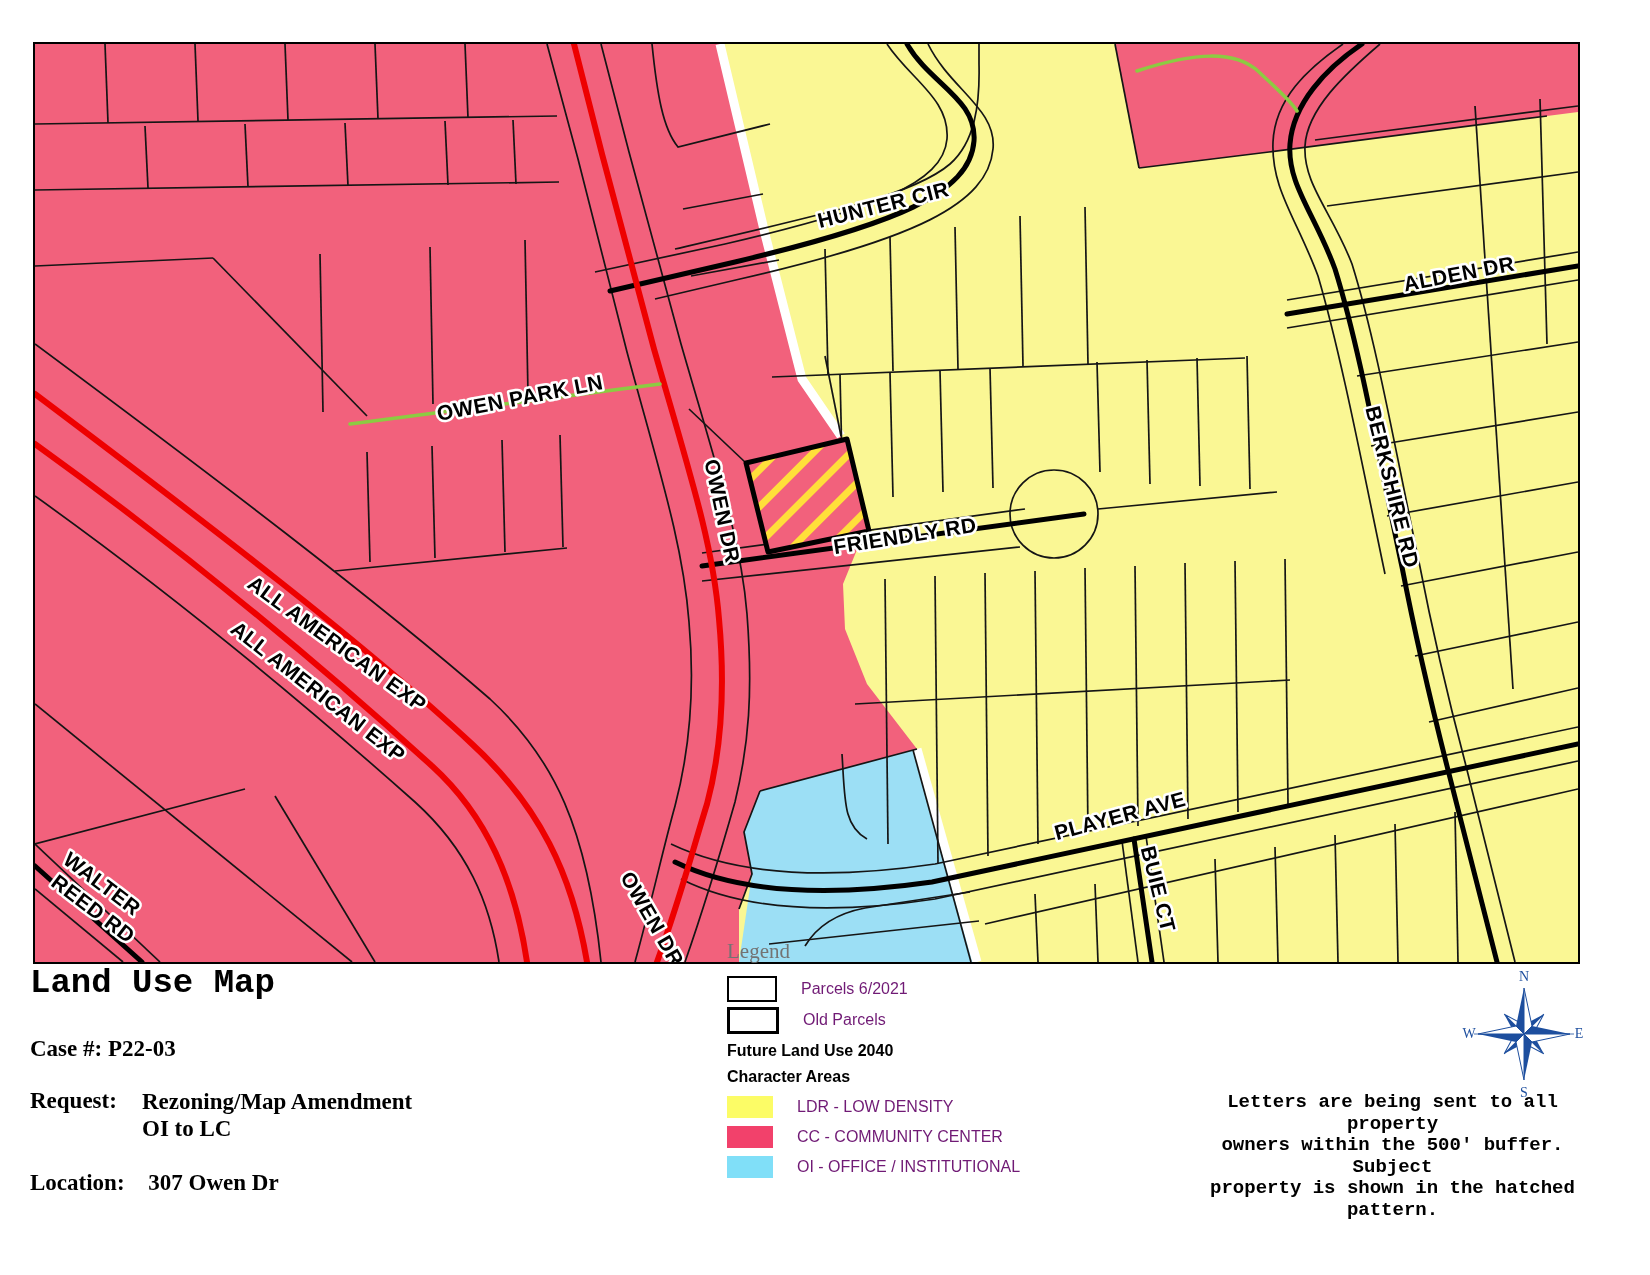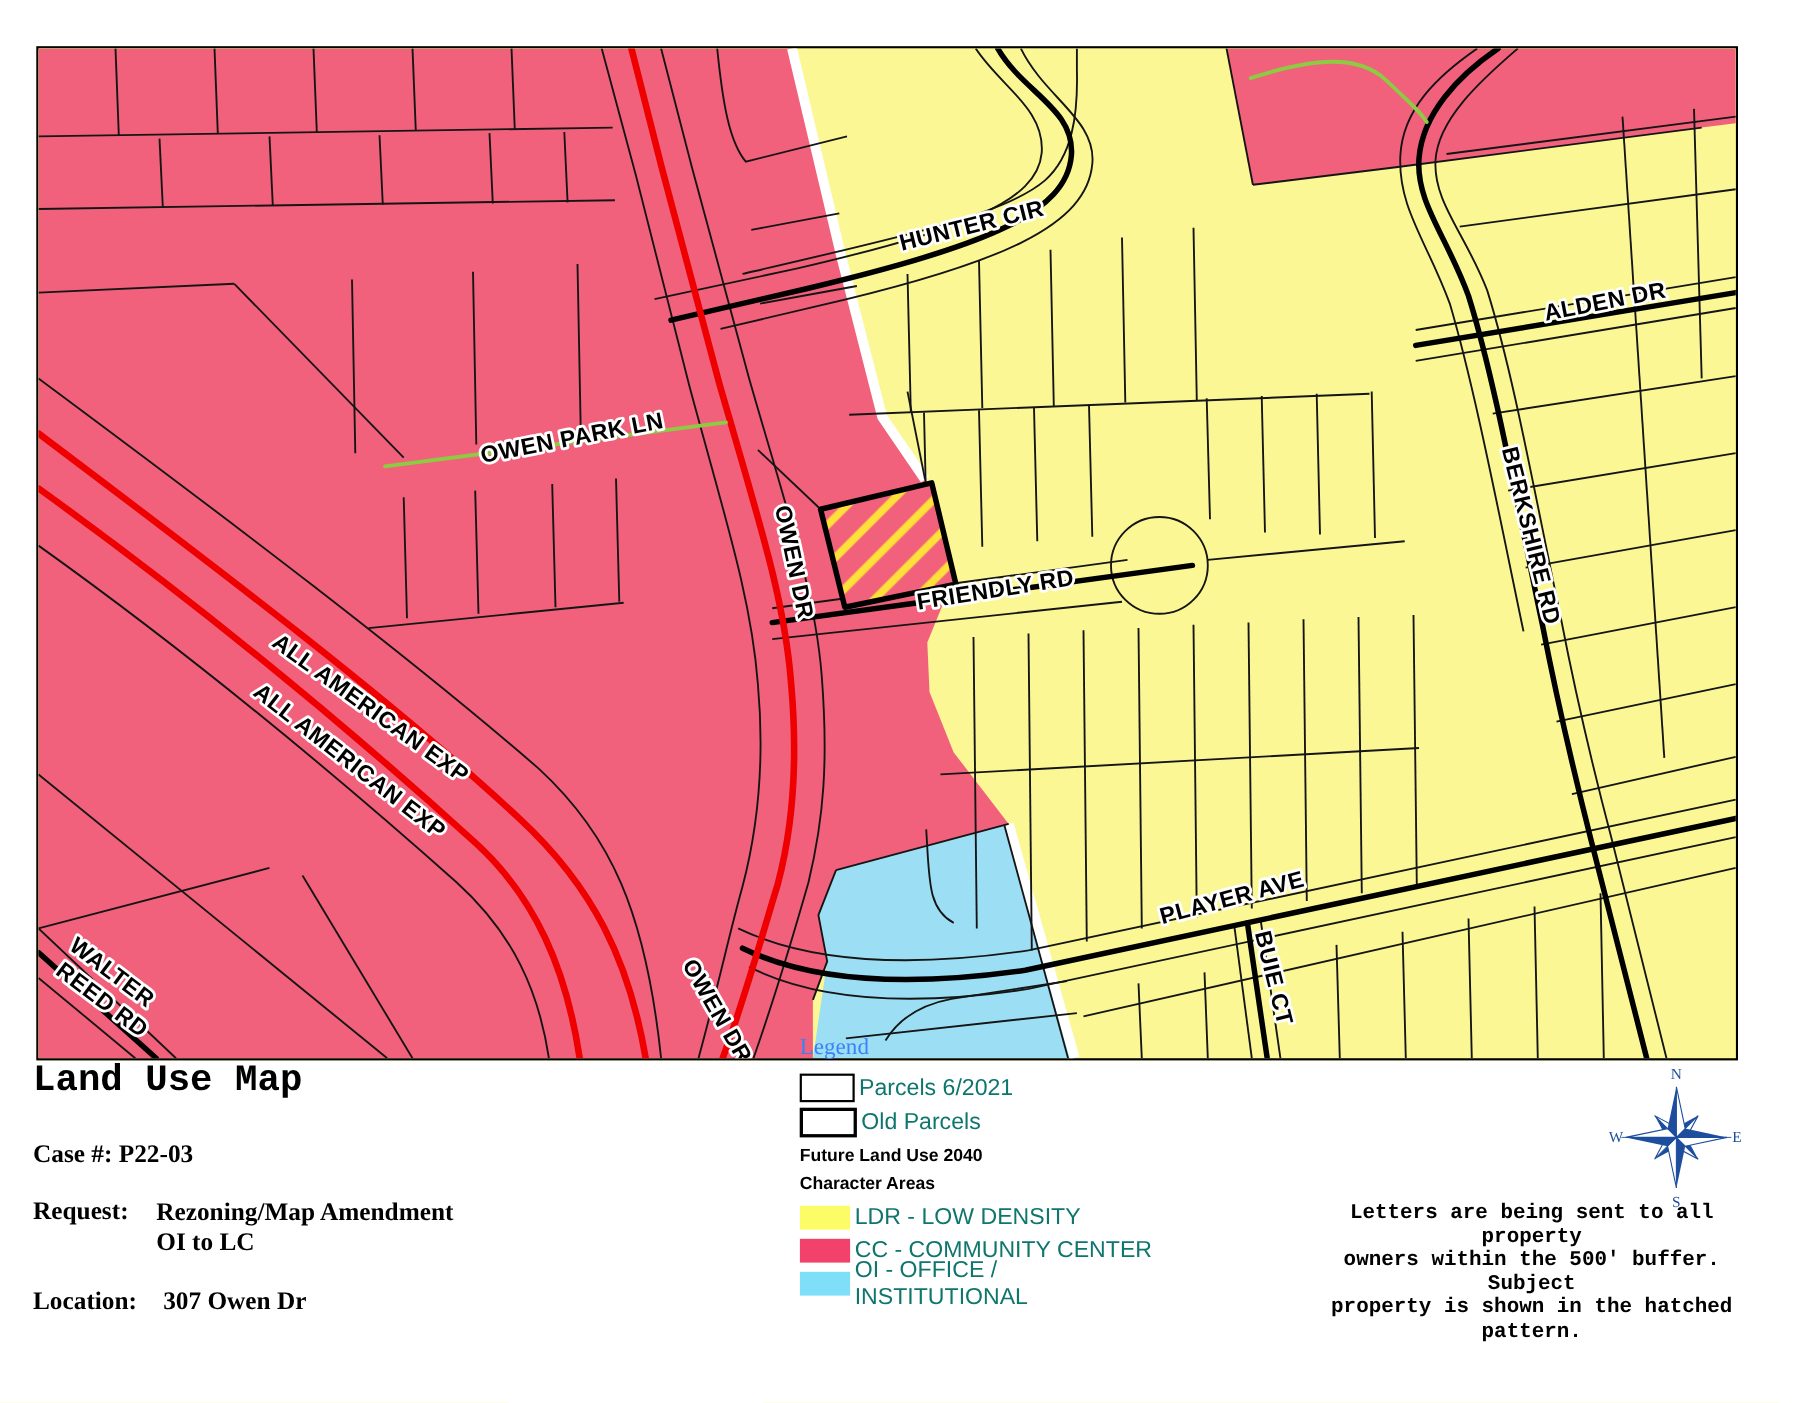--- a/index.html
+++ b/index.html
@@ -14,26 +14,26 @@
   .title-block h1{margin:0;font-size:34px;font-weight:700;line-height:36px;font-family:Liberation Mono, monospace;}
   .case-line{margin-top:35px;font-size:23px;font-weight:700;}
   .req-line{margin-top:26px;font-size:23px;font-weight:700;display:flex;}
   .req-label{width:112px;flex:0 0 auto;}
   .req-val div{line-height:27px;}
   .loc-line{margin-top:28px;font-size:23px;font-weight:700;}
   .loc-label{margin-right:18px;}
 
   .legend{position:absolute;left:727px;top:940px;width:330px;z-index:5;
           font-family:"Liberation Sans",sans-serif;}
-  .legend-heading{font-family:"Liberation Serif",serif;font-size:21px;line-height:22px;color:#3b82f6;}
+  .legend-heading{font-family:"Liberation Serif",serif;font-size:21px;line-height:22px;color:#737373;}
   .lg-row{display:flex;align-items:center;margin-top:7px;height:24px;}
   .lg-row.first{margin-top:15px;}
   .lg-box{width:46px;height:22px;background:#fff;border:2px solid #000;flex:0 0 auto;}
   .lg-box.thick{border-width:3px;height:21px;}
-  .lg-label{margin-left:4px;font-size:21px;color:#0f766e;}
+  .lg-label{margin-left:24px;font-size:16px;color:#701a75;}
   .lg-section{margin-top:10px;font-size:16px;font-weight:700;}
   .lg-sub{margin-top:8px;font-size:16px;font-weight:700;}
   .lg-crow{display:flex;align-items:center;margin-top:8px;height:22px;}
   .lg-crow.first{margin-top:10px;}
   .lg-swatch{width:46px;height:22px;flex:0 0 auto;}
 
   .note{position:absolute;left:1200px;top:1092px;width:385px;text-align:center;
         font-size:19px;font-weight:700;line-height:21.5px;font-family:Liberation Mono, monospace;}
 
   .compass{position:absolute;left:1462px;top:966px;}

